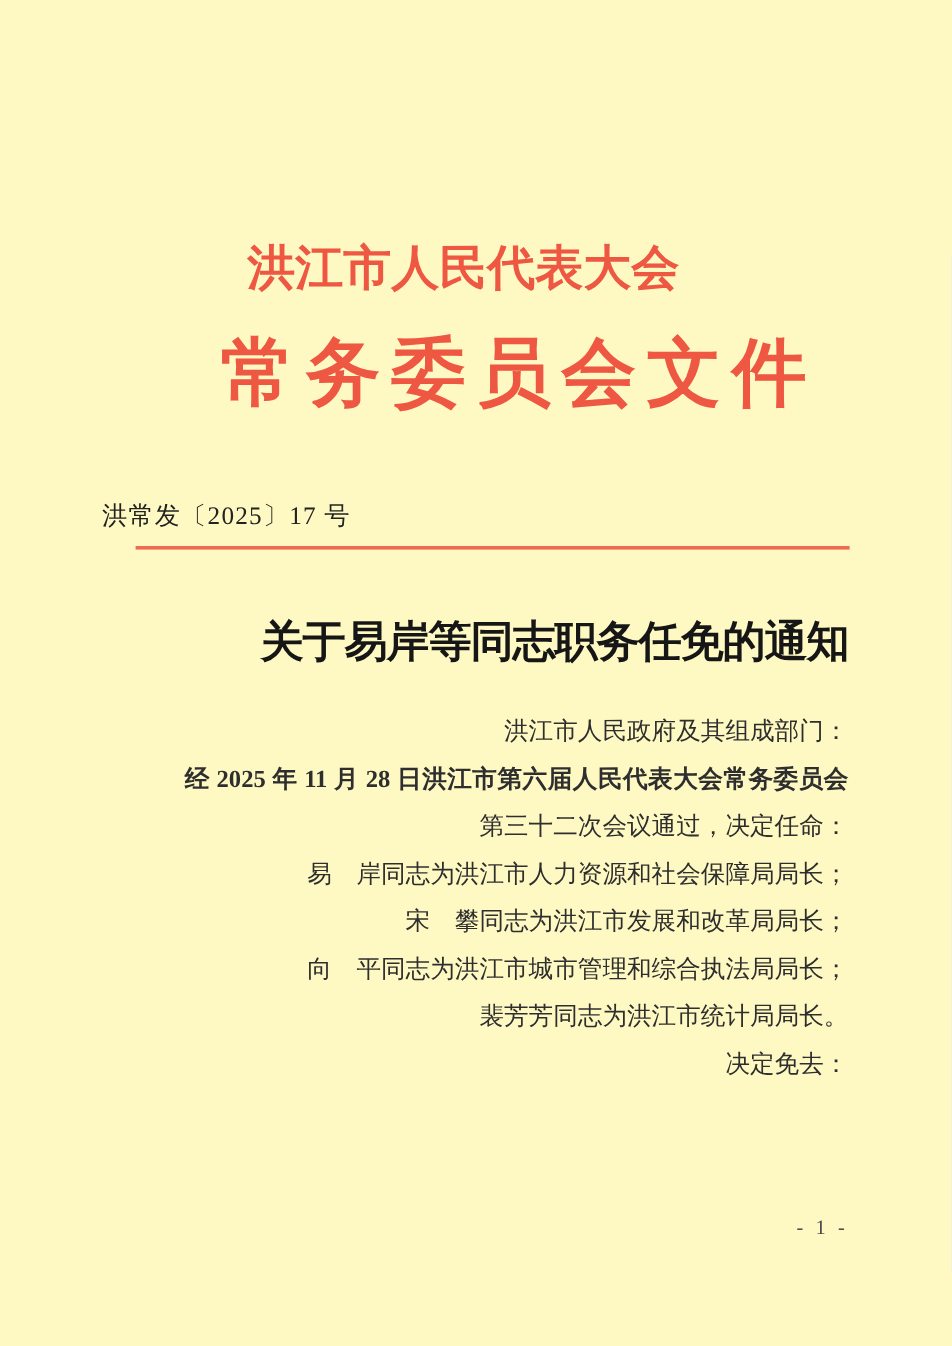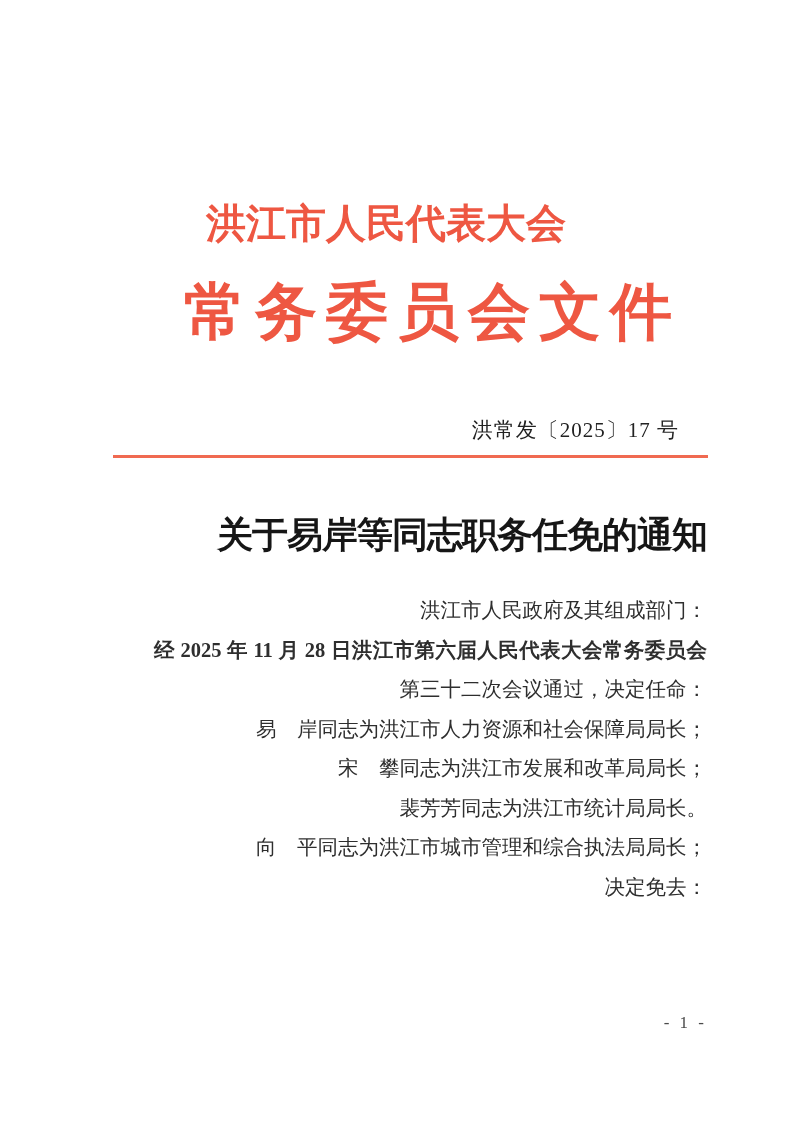--- a/index.html
+++ b/index.html
@@ -4,21 +4,21 @@
 <style>
   * { margin: 0; padding: 0; box-sizing: border-box; }
   html, body { background: #e9e9e9; }
   body { font-family: "Liberation Serif", "DejaVu Serif", serif; }
 
   .page {
     position: relative;
     width: 793px;
     height: 1122px;
     margin: 0 auto;
-    background: #ffffff;
+    background: #fef9c3;
     overflow: hidden;
     color: var(--ink, #2b2b2b);
   }
 
   .content {
     position: absolute;
     left: 113px;
     width: 594px;
     top: 0;
   }
@@ -44,21 +44,21 @@
     font-weight: bold;
     color: var(--accent, #ee5742);
     letter-spacing: 9px;
     position: relative;
     left: -26px;
     white-space: nowrap;
   }
 
   .doc-number {
     margin-top: 62px;
-    text-align: right;
+    text-align: left;
     font-size: 21px;
     line-height: 26px;
     color: #222;
     position: relative;
     left: -28px;
     letter-spacing: 1px;
     white-space: nowrap;
   }
 
   .red-rule {
@@ -120,21 +120,21 @@
     <div class="red-rule"></div>
 
     <div class="doc-title">关于易岸等同志职务任免的通知</div>
 
     <div class="doc-body">
         <p class="body-line">洪江市人民政府及其组成部门：</p>
         <p class="body-line indent fill">经 2025 年 11 月 28 日洪江市第六届人民代表大会常务委员会</p>
         <p class="body-line">第三十二次会议通过，决定任命：</p>
         <p class="body-line indent">易　岸同志为洪江市人力资源和社会保障局局长；</p>
         <p class="body-line indent">宋　攀同志为洪江市发展和改革局局长；</p>
+        <p class="body-line indent">向　平同志为洪江市城市管理和综合执法局局长；</p>
         <p class="body-line indent">裴芳芳同志为洪江市统计局局长。</p>
-        <p class="body-line indent">向　平同志为洪江市城市管理和综合执法局局长；</p>
         <p class="body-line indent">决定免去：</p>
       </div>
 
   </div>
 
   <div class="page-number">- 1 -</div>
 </div>
 
 </body></html>

